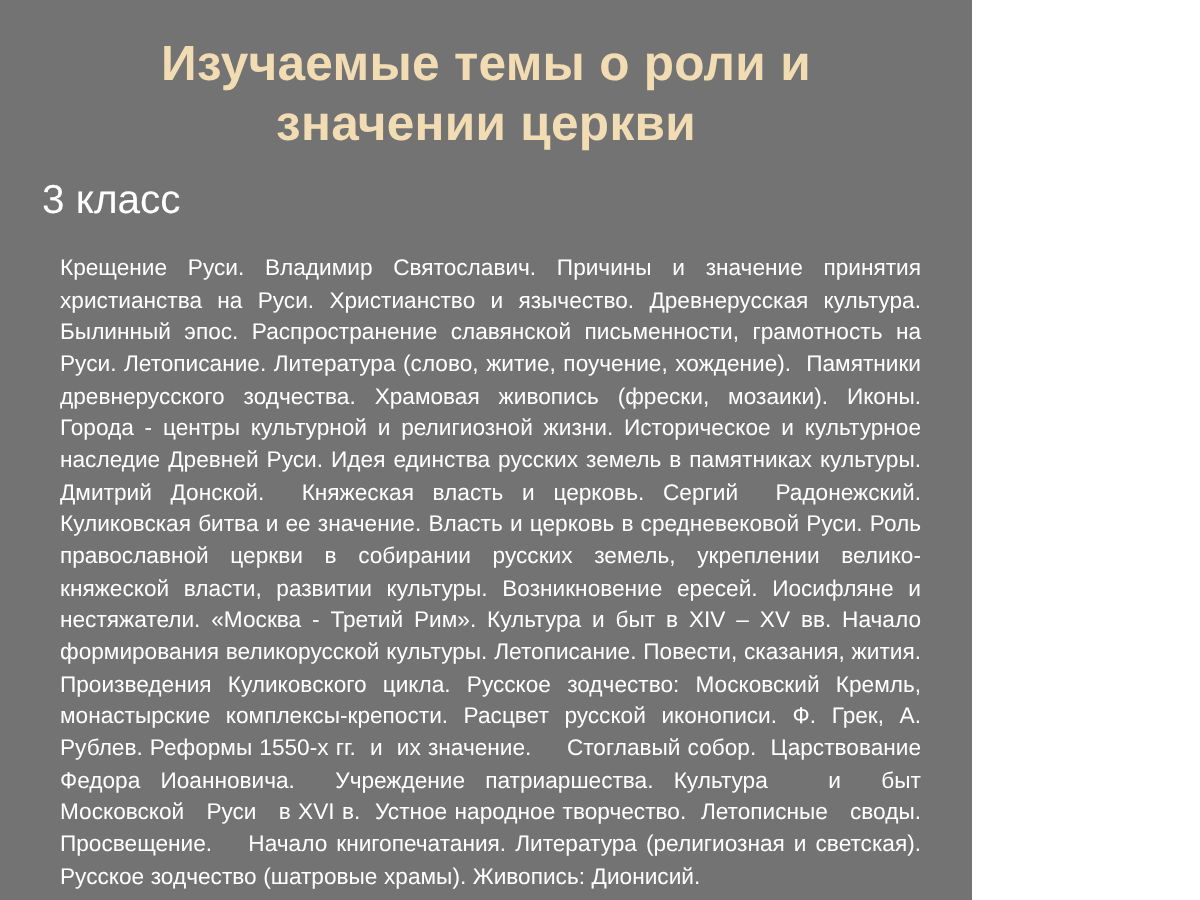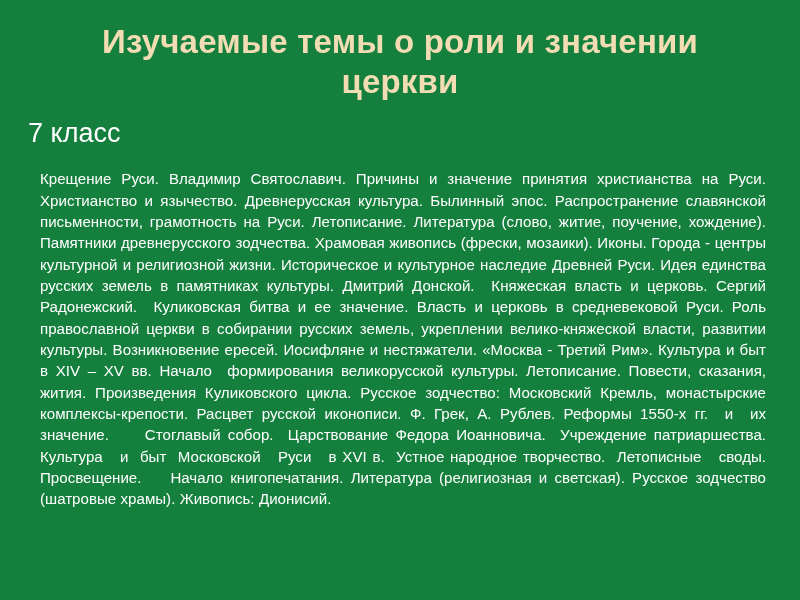--- a/index.html
+++ b/index.html
@@ -8,23 +8,23 @@
   }
   body {
     width: 800px;
     height: 600px;
     background: #ffffff;
     font-family: "Liberation Sans", sans-serif;
     overflow: hidden;
   }
   .slide {
     position: relative;
-    width: 800px;
+    width: 648px;
     height: 600px;
-    background: #15803d;
+    background: #737373;
     box-sizing: border-box;
     overflow: hidden;
   }
   .slide-title {
     margin: 0;
     padding: 22px 44px 6px 44px;
     color: #f2dcb3;
     font-size: 33px;
     line-height: 1.22;
     font-weight: bold;
@@ -50,15 +50,15 @@
     text-justify: inter-word;
     white-space: pre-wrap;
     word-spacing: 0.2px;
   }
 </style>
 </head>
 <body>
 
 <div class="slide">
   <h1 class="slide-title">Изучаемые темы о роли и значении церкви</h1>
-  <h2 class="slide-subtitle">7 класс</h2>
+  <h2 class="slide-subtitle">3 класс</h2>
   <p class="slide-body">Крещение Руси. Владимир Святославич. Причины и значение принятия христианства на Руси. Христианство и язычество. Древнерусская культура. Былинный эпос. Распространение славянской письменности, грамотность на Руси. Летописание. Литература (слово, житие, поучение, хождение).  Памятники древнерусского зодчества. Храмовая живопись (фрески, мозаики). Иконы. Города - центры культурной и религиозной жизни. Историческое и культурное наследие Древней Руси. Идея единства русских земель в памятниках культуры. Дмитрий Донской.  Княжеская власть и церковь. Сергий  Радонежский.  Куликовская битва и ее значение. Власть и церковь в средневековой Руси. Роль православной церкви в собирании русских земель, укреплении велико-княжеской власти, развитии культуры. Возникновение ересей. Иосифляне и нестяжатели. «Москва - Третий Рим». Культура и быт в XIV – XV вв. Начало  формирования великорусской культуры. Летописание. Повести, сказания, жития. Произведения Куликовского цикла. Русское зодчество: Московский Кремль, монастырские комплексы-крепости. Расцвет русской иконописи. Ф. Грек, А. Рублев. Реформы 1550-х гг.  и  их значение.     Стоглавый собор.  Царствование Федора Иоанновича.  Учреждение патриаршества. Культура   и  быт  Московской   Руси   в XVI в.  Устное народное творчество.  Летописные   своды.    Просвещение.    Начало книгопечатания. Литература (религиозная и светская). Русское зодчество (шатровые храмы). Живопись: Дионисий.</p>
 </div>
 
 </body></html>

